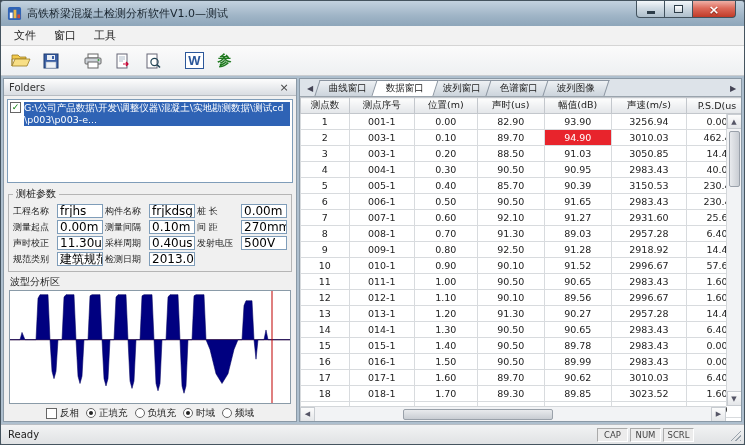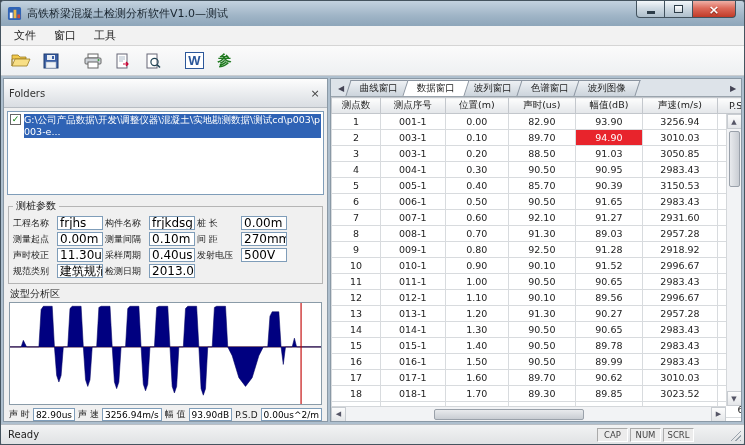--- a/index.html
+++ b/index.html
@@ -19,21 +19,21 @@
 .menubar{height:20px;flex:0 0 20px;background:#f2f2f2;border-bottom:1px solid #d5d5d5;display:flex;align-items:center;padding:0 4px;}
 .menu-item{font-size:11px;color:#222;padding:2px 9px;}
 .toolbar{height:30px;flex:0 0 30px;background:linear-gradient(#fbfbfb,#eef0f2);border-bottom:1px solid #c9ccd0;display:flex;align-items:center;padding:0 6px;gap:3px;}
 .tbtn{width:27px;height:25px;border:1px solid transparent;background:none;display:flex;align-items:center;justify-content:center;padding:0;}
 .tbtn svg{display:block;}
 .gap{width:9px;}
 .word-badge{font-size:13px;font-weight:bold;color:#2b579a;border:1px solid #2b579a;background:#fff;width:19px;height:17px;display:flex;align-items:center;justify-content:center;}
 .param-text{font-size:14px;font-weight:bold;color:#1f7a1f;}
 .main{flex:1;display:flex;min-height:0;padding:2px;gap:2px;background:#aebfce;}
 .left-panel{flex:0 0 294px;display:flex;flex-direction:column;background:#f0f0f0;border:1px solid #8a99a6;min-height:0;}
-.panel-header{height:17px;flex:0 0 17px;background:linear-gradient(#fdfdfd,#d9dde2);border-bottom:1px solid #b7bcc2;display:flex;align-items:center;padding:14px 5px;gap:11px;}
+.panel-header{height:17px;flex:0 0 17px;background:linear-gradient(#fdfdfd,#d9dde2);border-bottom:1px solid #b7bcc2;display:flex;align-items:center;padding:8px 5px;gap:11px;}
 .panel-title{font-size:10px;color:#333;flex:1;}
 .panel-close{font-size:11px;color:#444;width:14px;text-align:center;}
 .folder-list{height:84px;flex:0 0 84px;background:#fff;border:1px solid #7f9db9;margin:3px;padding:2px;overflow:hidden;}
 .folder-item{display:flex;align-items:flex-start;gap:3px;}
 .cb{width:11px;height:11px;flex:0 0 11px;background:#fff;border:1px solid #666;display:inline-flex;align-items:center;justify-content:center;font-size:9px;color:#0a7a0a;line-height:1;}
 .cb.on::after{content:"\2713";}
 .folder-text{font-size:9.5px;background:#2f63b5;color:#fff;line-height:12px;max-height:24px;overflow:hidden;word-break:break-all;}
 fieldset.params{margin:1px 4px 2px;border:1px solid #b5b5b5;padding:1px 4px 3px;flex:0 0 auto;}
 fieldset.params legend{font-size:10px;color:#222;padding:0 3px;}
 .prow{display:flex;align-items:center;margin:2px 0;gap:2px;}
@@ -209,29 +209,41 @@
           </div>
       </fieldset>
       <div class="wave-title">波型分析区</div>
       <div class="wave-box">
         <svg viewBox="0 0 280 92" preserveAspectRatio="none">
           <line x1="0" y1="40" x2="280" y2="40" stroke="#7a2a20" stroke-width="0.8"></line>
           <path d="M0,40 L10,40 L12,34 L15,40 L26,40 L28,6 L30,3 L38,3 L40,40 L42,66 L44,72 L46,66 L48,40 L52,40 L54,5 L56,3 L64,3 L66,40 L68,70 L70,76 L72,70 L74,40 L78,40 L80,4 L82,3 L90,3 L92,40 L94,72 L96,78 L98,72 L100,40 L104,40 L106,5 L108,3 L116,3 L118,40 L120,74 L122,80 L124,74 L126,40 L130,40 L132,4 L134,3 L142,3 L144,40 L146,76 L148,82 L150,76 L152,40 L156,40 L158,5 L160,3 L168,3 L170,40 L172,78 L174,84 L176,78 L178,40 L182,40 L184,4 L186,3 L194,3 L196,40 L200,48 L206,68 L212,76 L218,68 L224,48 L228,40 L232,40 L234,12 L236,8 L242,8 L244,40 L246,56 L248,40 L254,40 L256,32 L258,40 L280,40 Z" fill="#000080" stroke="#000060" stroke-width="0.5"></path>
           <line x1="262" y1="0" x2="262" y2="92" stroke="#c00000" stroke-width="1"></line>
         </svg>
       </div>
-      <div class="readouts">
-          <span class="rlabel">声 时</span>
-          <span class="rval">82.90us</span>
-          <span class="rlabel">声 速</span>
-          <span class="rval">3256.94m/s</span>
-          <span class="rlabel">幅 值</span>
-          <span class="rval">93.90dB</span>
-          <span class="rlabel">P.S.D</span>
-          <span class="rval">0.00us^2/m</span>
+      <div class="wave-controls">
+          <label class="ctrl">
+            <span class="cb"></span>
+            <span class="clabel">反相</span>
+          </label>
+          <label class="ctrl">
+            <span class="rb on"></span>
+            <span class="clabel">正填充</span>
+          </label>
+          <label class="ctrl">
+            <span class="rb"></span>
+            <span class="clabel">负填充</span>
+          </label>
+          <label class="ctrl">
+            <span class="rb on"></span>
+            <span class="clabel">时域</span>
+          </label>
+          <label class="ctrl">
+            <span class="rb"></span>
+            <span class="clabel">频域</span>
+          </label>
         </div>
     </div>
 
     <div class="right-panel">
       <div class="tabbar">
         <span class="tabnav">◀</span>
         <div class="tab-strip">
             <div class="tab">
               <span class="tlab">曲线窗口</span>
             </div>

